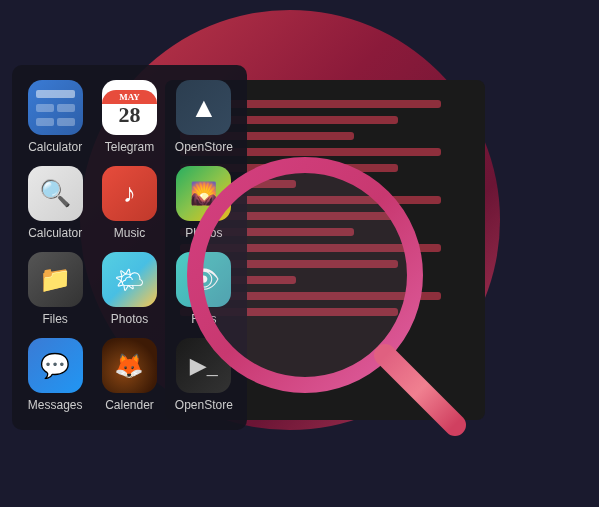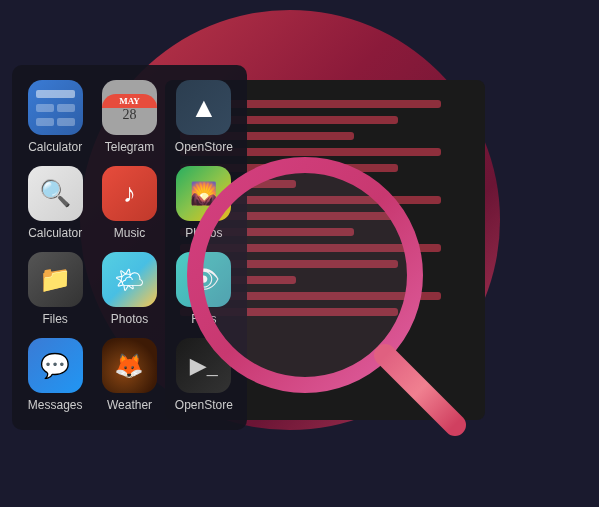--- a/index.html
+++ b/index.html
@@ -123,37 +123,37 @@
     }
     .calc-key {
       background: rgba(255,255,255,0.3);
       border-radius: 2px;
       height: 8px;
     }
     .calc-key.wide { grid-column: span 2; background: rgba(255,255,255,0.5); }
 
     
     .icon-calendar {
-      background: #a3a3a3;
+      background: #ffffff;
       flex-direction: column;
     }
     .cal-header {
       width: 100%;
       background: #e74c3c;
       color: white;
       font-size: 9px;
       font-weight: bold;
       text-align: center;
       padding: 2px 0;
       border-radius: 14px 14px 0 0;
     }
     .cal-date {
-      font-size: 14px;
+      font-size: 22px;
       color: #333;
-      font-weight: normal;
+      font-weight: bold;
       line-height: 1;
     }
 
     
     .icon-openstore {
       background: linear-gradient(135deg, #2c3e50, #34495e);
     }
 
     
     .icon-calculator2 {
@@ -285,21 +285,21 @@
         <span class="app-label">Files</span>
       </div>
 
       <div class="app-item">
         <div class="app-icon icon-messages" style="font-size:24px;">💬</div>
         <span class="app-label">Messages</span>
       </div>
 
       <div class="app-item">
         <div class="app-icon icon-telegram" style="font-size:24px;">🦊</div>
-        <span class="app-label">Weather</span>
+        <span class="app-label">Calender</span>
       </div>
 
       <div class="app-item">
         <div class="app-icon icon-openstore2" style="font-size:22px; color:#ccc;">▶_</div>
         <span class="app-label">OpenStore</span>
       </div>
 
     </div>
   </div>
 

